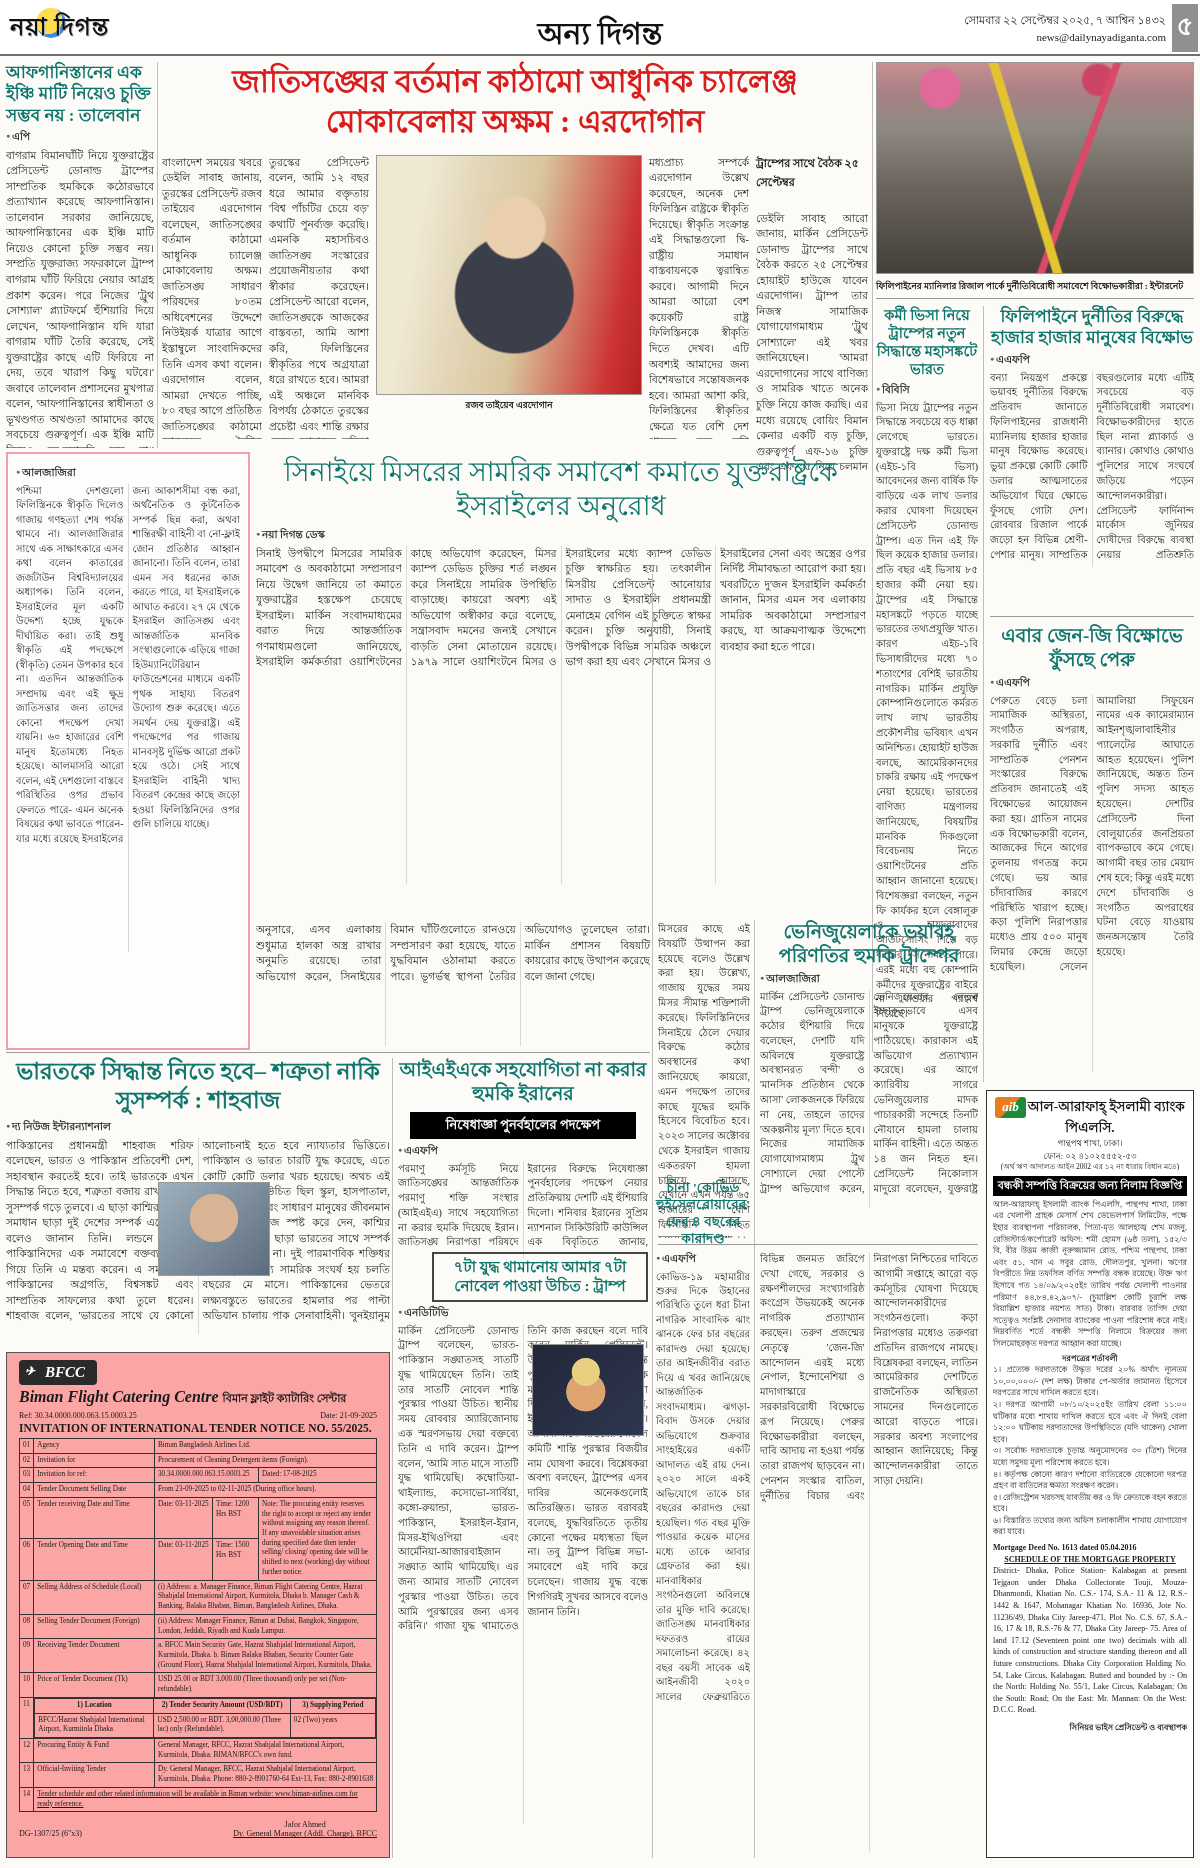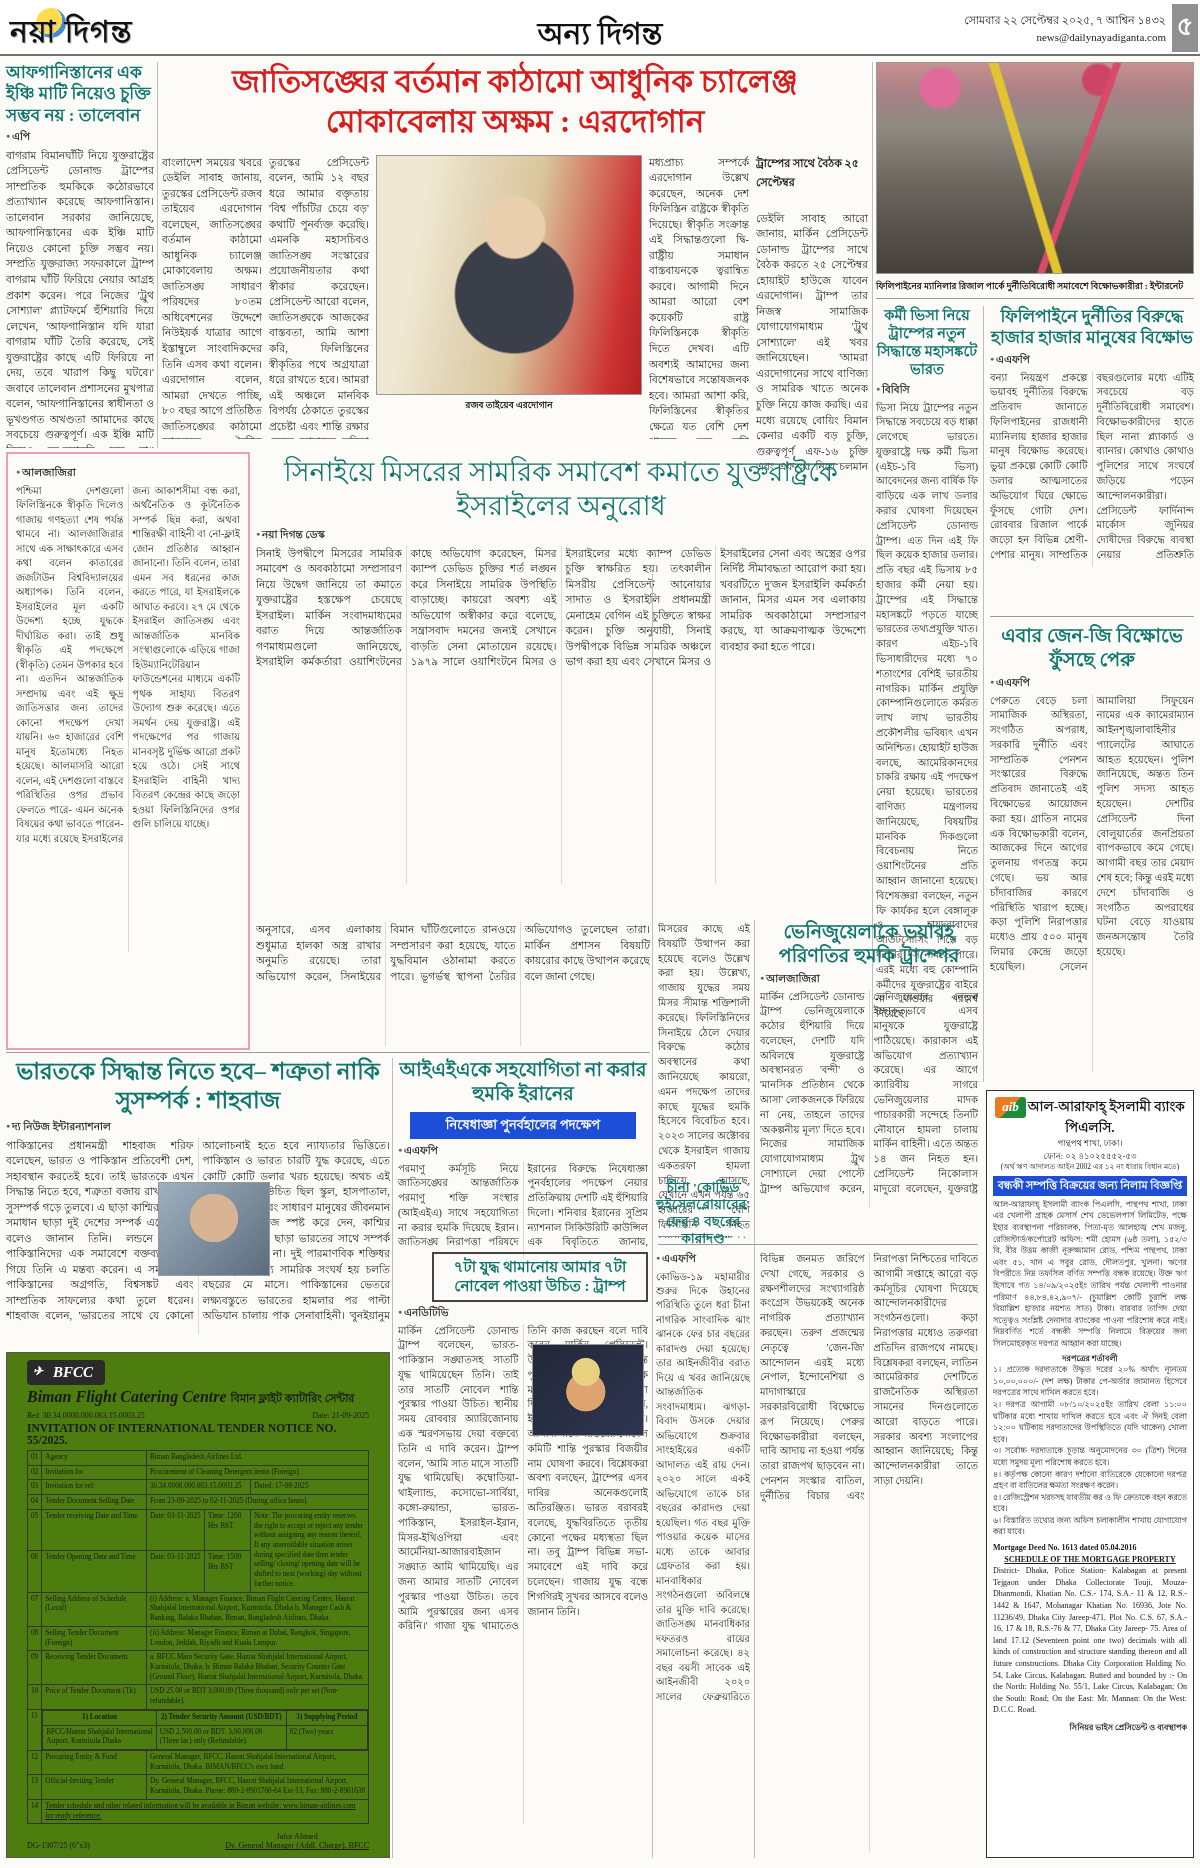--- a/index.html
+++ b/index.html
@@ -8,21 +8,21 @@
     position:relative; width:1200px; height:1868px; margin:0 auto;
     background:#fcfbf7; color:#1a1a1a; overflow:hidden;
     font-family:"Liberation Serif","DejaVu Serif",serif;
   }
   .abs { position:absolute; }
   
   #mast { position:absolute; left:0; top:0; width:1200px; height:56px; border-bottom:2px solid #6f6f6f; background:#fff; }
   .logo-wrap { position:absolute; left:10px; top:8px; height:44px; }
   .logo-sun { position:absolute; left:26px; top:0px; width:30px; height:30px; border-radius:50%;
     background:radial-gradient(circle at 40% 40%, #ffd83a 0 55%, #2e7fd4 56% 100%); opacity:.9; }
-  .logo-text { position:relative; font-size:30px; font-weight:bold; letter-spacing:1px; color:#111; text-shadow:1px 1px 0 #bbb; }
+  .logo-text { position:relative; font-size:24px; font-weight:bold; letter-spacing:1px; color:#111; text-shadow:1px 1px 0 #bbb; }
   .center-title { position:absolute; left:0; right:0; top:10px; text-align:center; font-size:30px; font-weight:bold; color:#111; }
   .dateline { position:absolute; right:34px; top:12px; text-align:right; font-size:11px; line-height:1.5; color:#222; }
   .page-badge { position:absolute; right:2px; top:4px; width:26px; height:48px; background:#909090; color:#fff;
     font-size:26px; font-weight:bold; display:flex; align-items:center; justify-content:center; }
   
   .vl { position:absolute; width:1px; background:#bdbdbd; }
   .hl { position:absolute; height:1px; background:#9a9a9a; }
   
   .hd { font-weight:bold; color:#0f766e; text-align:center; line-height:1.25; }
   .hd-red { color:#d91c1c; }
@@ -50,24 +50,24 @@
   }
   .ph-shahbaz { background:
     radial-gradient(circle at 50% 38%, #d8b394 0 30%, transparent 31%),
     linear-gradient(135deg, #9fb0bf 0%, #5c6c7c 100%); }
   .ph-trump { background:
     radial-gradient(circle at 48% 30%, #e8d080 0 16%, transparent 17%),
     radial-gradient(circle at 48% 52%, #dda470 0 26%, transparent 27%),
     linear-gradient(135deg, #222838 0%, #2e3650 100%); }
   
   .pinkbox { border:2px solid #ef9fae; background:#fffdfb; padding:8px; }
-  .blackbar { background:#1d4ed8; color:#fff; font-weight:bold; text-align:center; }
+  .blackbar { background:#000000; color:#fff; font-weight:bold; text-align:center; }
   .boxhead { border:2px solid #444; padding:4px 6px;margin-left:34px; }
   
-  #tender { border:1.5px solid #555; background:#4d7c0f; padding:7px 20px;
+  #tender { border:1.5px solid #555; background:#fca5a5; padding:7px 12px;
     font-family:"Liberation Serif","DejaVu Serif",serif; }
   #tender table { border-collapse:collapse; width:100%; font-size:7.2px; line-height:1.35; }
   #tender td { border:1px solid #333; padding:2px 3px; vertical-align:top; }
   .t-title { font-weight:bold; font-size:11.5px; margin:2px 0 4px 0; }
   .bfcc-logo { display:inline-block; background:#2a2a2a; color:#fff; font-style:italic; font-weight:bold;
     font-size:15px; padding:4px 12px 4px 26px; border-radius:4px; position:relative; }
   .bfcc-logo::before { content:"✈"; position:absolute; left:6px; top:4px; font-size:12px; color:#fff; }
   
   #bank { border:1.5px solid #333; background:#fff; padding:6px; font-size:8px; line-height:1.45; }
   #bank .bank-name { font-size:13.5px; font-weight:bold; text-align:center; }

